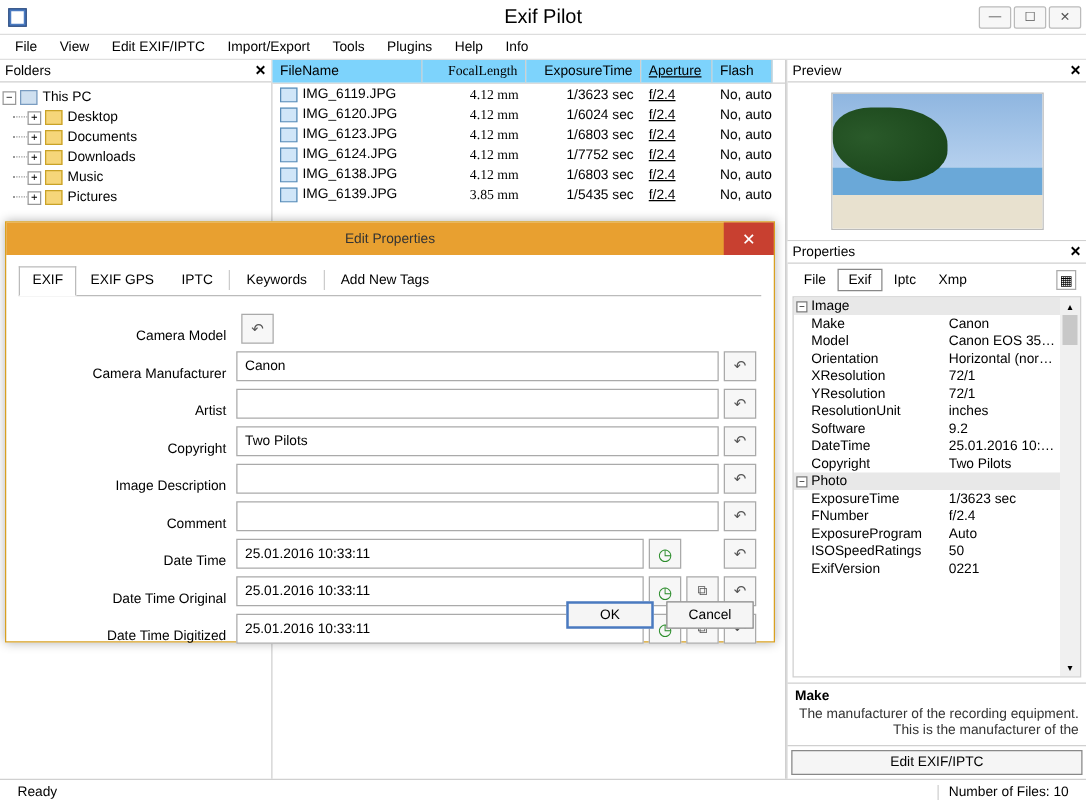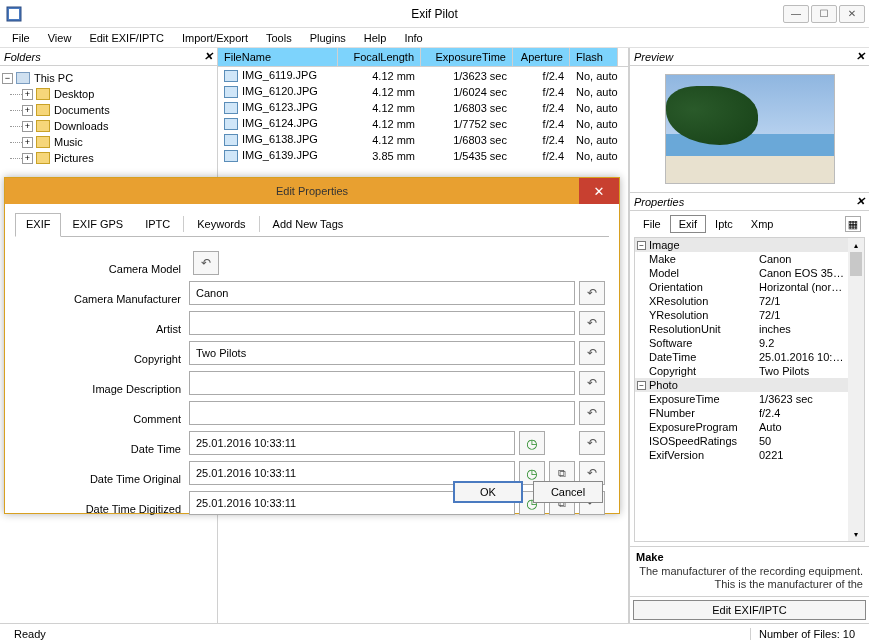--- a/index.html
+++ b/index.html
@@ -1,50 +1,50 @@
 <!DOCTYPE html>
 <html><head>
 <meta charset="utf-8">
 <style>
 * { box-sizing: border-box; margin: 0; padding: 0; font-family: Tahoma, sans-serif; font-size: 11px; }
 body { background: #fff; width: 869px; height: 643px; position: relative; overflow: hidden; }
 
 .titlebar { height: 28px; background: #fff; border-bottom: 1px solid #ddd; display: flex; align-items: center; position: relative; }
 .titlebar .icon { width: 16px; height: 16px; margin: 0 6px; display: inline-block; }
-.titlebar .title { position: absolute; left: 50%; transform: translateX(-50%); font-size: 12px; }
+.titlebar .title { position: absolute; left: 50%; transform: translateX(-50%); font-size: 16px; }
 .window-controls { margin-left: auto; display: flex; gap: 2px; margin-right: 4px; }
 .window-controls .btn { width: 26px; height: 18px; border: 1px solid #bbb; border-radius: 2px; background: #f7f7f7; display: flex; align-items: center; justify-content: center; font-size: 10px; color: #555; }
 
 .menubar { height: 20px; display: flex; align-items: center; padding: 0 4px; gap: 2px; border-bottom: 1px solid #e0e0e0; }
 .menubar .item { padding: 2px 8px; cursor: default; }
 
 .main { display: flex; height: calc(643px - 28px - 20px - 20px); }
 
 .folders-panel { width: 218px; border-right: 1px solid #d0d0d0; display: flex; flex-direction: column; }
-.panel-header { display: flex; align-items: center; justify-content: space-between; padding: 2px 4px; border-bottom: 1px solid #d0d0d0; background: #fff; font-style: italic; }
+.panel-header { display: flex; align-items: center; justify-content: space-between; padding: 2px 4px; border-bottom: 1px solid #d0d0d0; background: #fff; }
 .panel-header .close-x { cursor: pointer; font-weight: bold; }
 .tree { padding: 4px 2px; flex: 1; overflow: hidden; }
 .tree-node { display: flex; align-items: center; height: 16px; white-space: nowrap; }
 .expander { width: 11px; height: 11px; border: 1px solid #999; display: inline-flex; align-items: center; justify-content: center; font-size: 9px; margin-right: 3px; background: #fff; line-height: 1; }
 .dotted::before { content: ""; display: inline-block; width: 12px; height: 1px; border-top: 1px dotted #999; vertical-align: middle; }
 .node-icon { width: 14px; height: 12px; background: #f6d67a; border: 1px solid #c9a227; margin-right: 4px; }
 .pc-icon { background: #cfe0f0; border: 1px solid #7a9cc0; }
 
 .center-panel { flex: 1; min-width: 0; border-right: 1px solid #d0d0d0; display: flex; flex-direction: column; position: relative; }
 .filelist-header { display: flex; border-bottom: 1px solid #d0d0d0; }
 .filelist-header .col { padding: 3px 6px; border-right: 1px solid #d0d0d0; background: #7dd3fc; white-space: nowrap; }
 .filelist-rows { overflow: hidden; }
 .filelist-row { display: flex; height: 16px; align-items: center; padding-top:1px;}
 .filelist-row .cell { padding: 0 6px; white-space: nowrap; overflow: hidden; }
 .file-icon { width: 14px; height: 12px; background: #d0e6f8; border: 1px solid #5a8db8; margin-right: 4px; display: inline-block; vertical-align: middle; }
 
 .col-fn { width: 120px; }
-.col-fl { width: 83px; text-align: right; }
+.col-fl { width: 83px; text-align: right; font-family: Liberation Serif, serif; }
 .col-et { width: 92px; text-align: right; }
-.col-ap { width: 57px; text-align: right; }
+.col-ap { width: 57px; text-align: left; text-decoration: underline; }
 .col-fx { width: 48px; }
 
 .right-panel { width: 240px; display: flex; flex-direction: column; border-left: 1px solid #d0d0d0;}
 .preview-area { padding: 4px; border-bottom: 1px solid #d0d0d0; }
 .preview-img { width: 170px; height: 110px; margin: 4px auto; display: block; position: relative; overflow: hidden; border: 1px solid #bbb;}
 .preview-img .sky { position: absolute; top: 0; left: 0; right: 0; height: 55%; background: linear-gradient(#8fb6e0,#b5d0ee); }
 .preview-img .sea { position: absolute; top: 55%; left: 0; right: 0; height: 20%; background: #6aa8d8; }
 .preview-img .sand { position: absolute; bottom: 0; left: 0; right: 0; height: 25%; background: #e8e1cf; }
 .preview-img .tree { position: absolute; top: 10%; left: 0; width: 55%; height: 55%; background: radial-gradient(ellipse at 30% 40%, #2a5a2a, #164016); border-radius: 40% 60% 50% 70%; }
 

